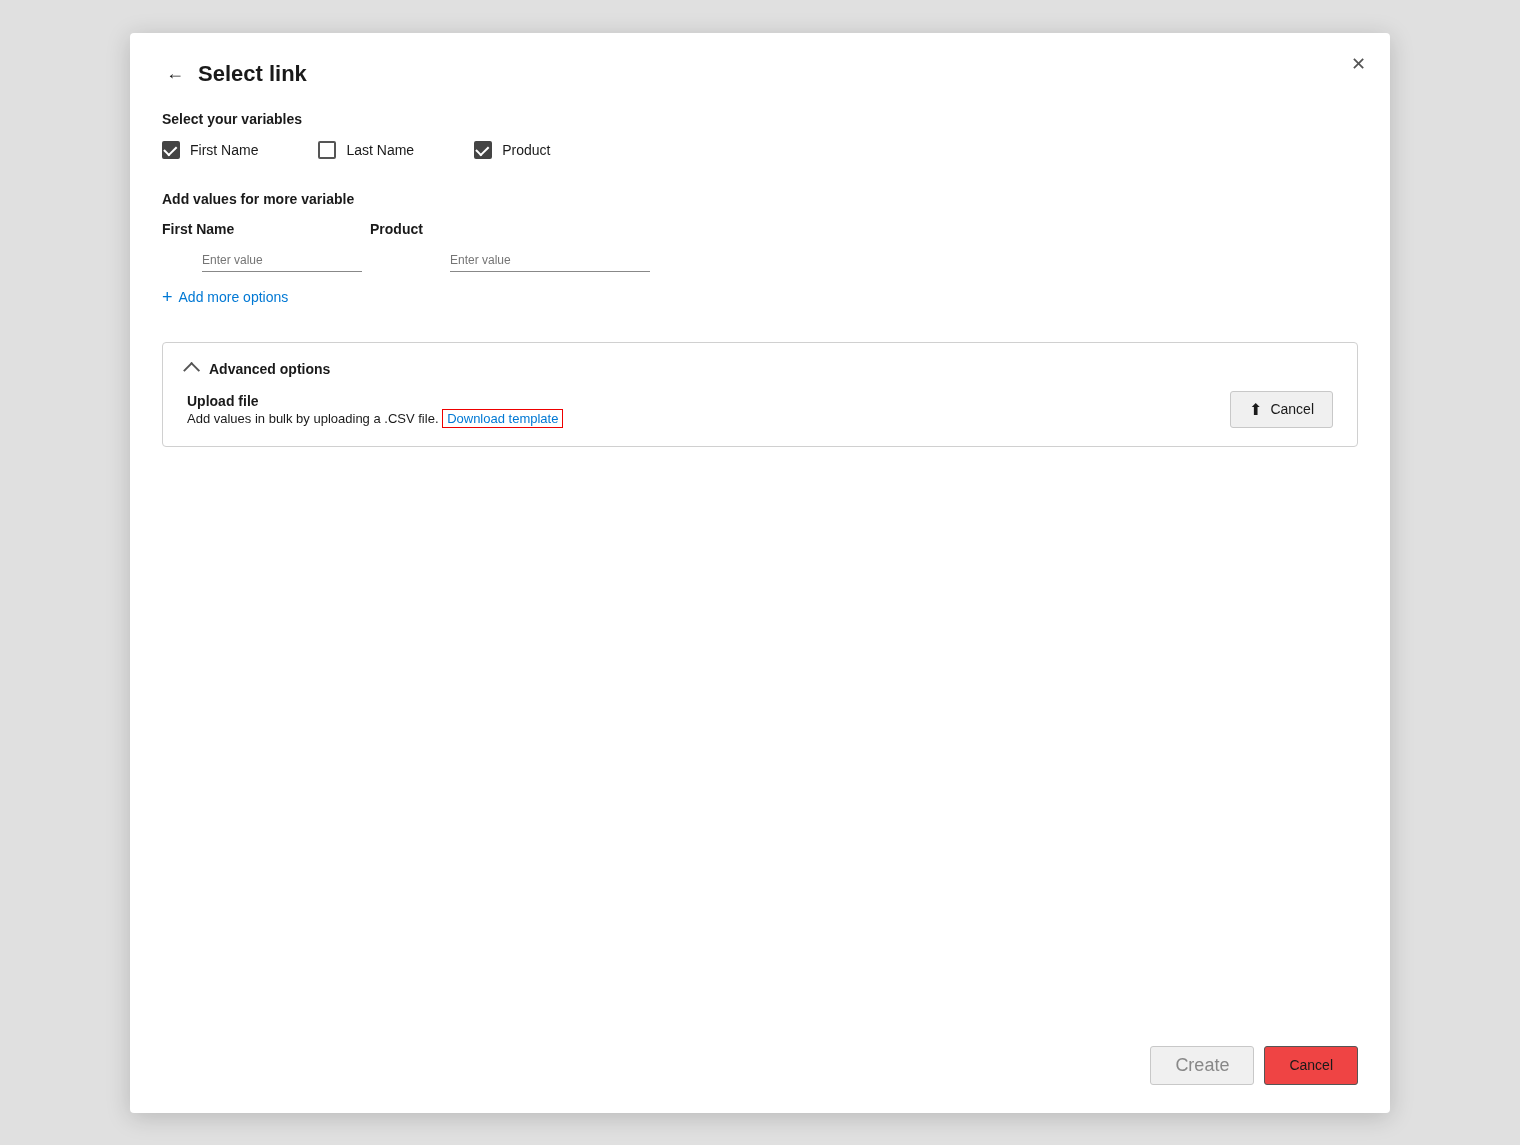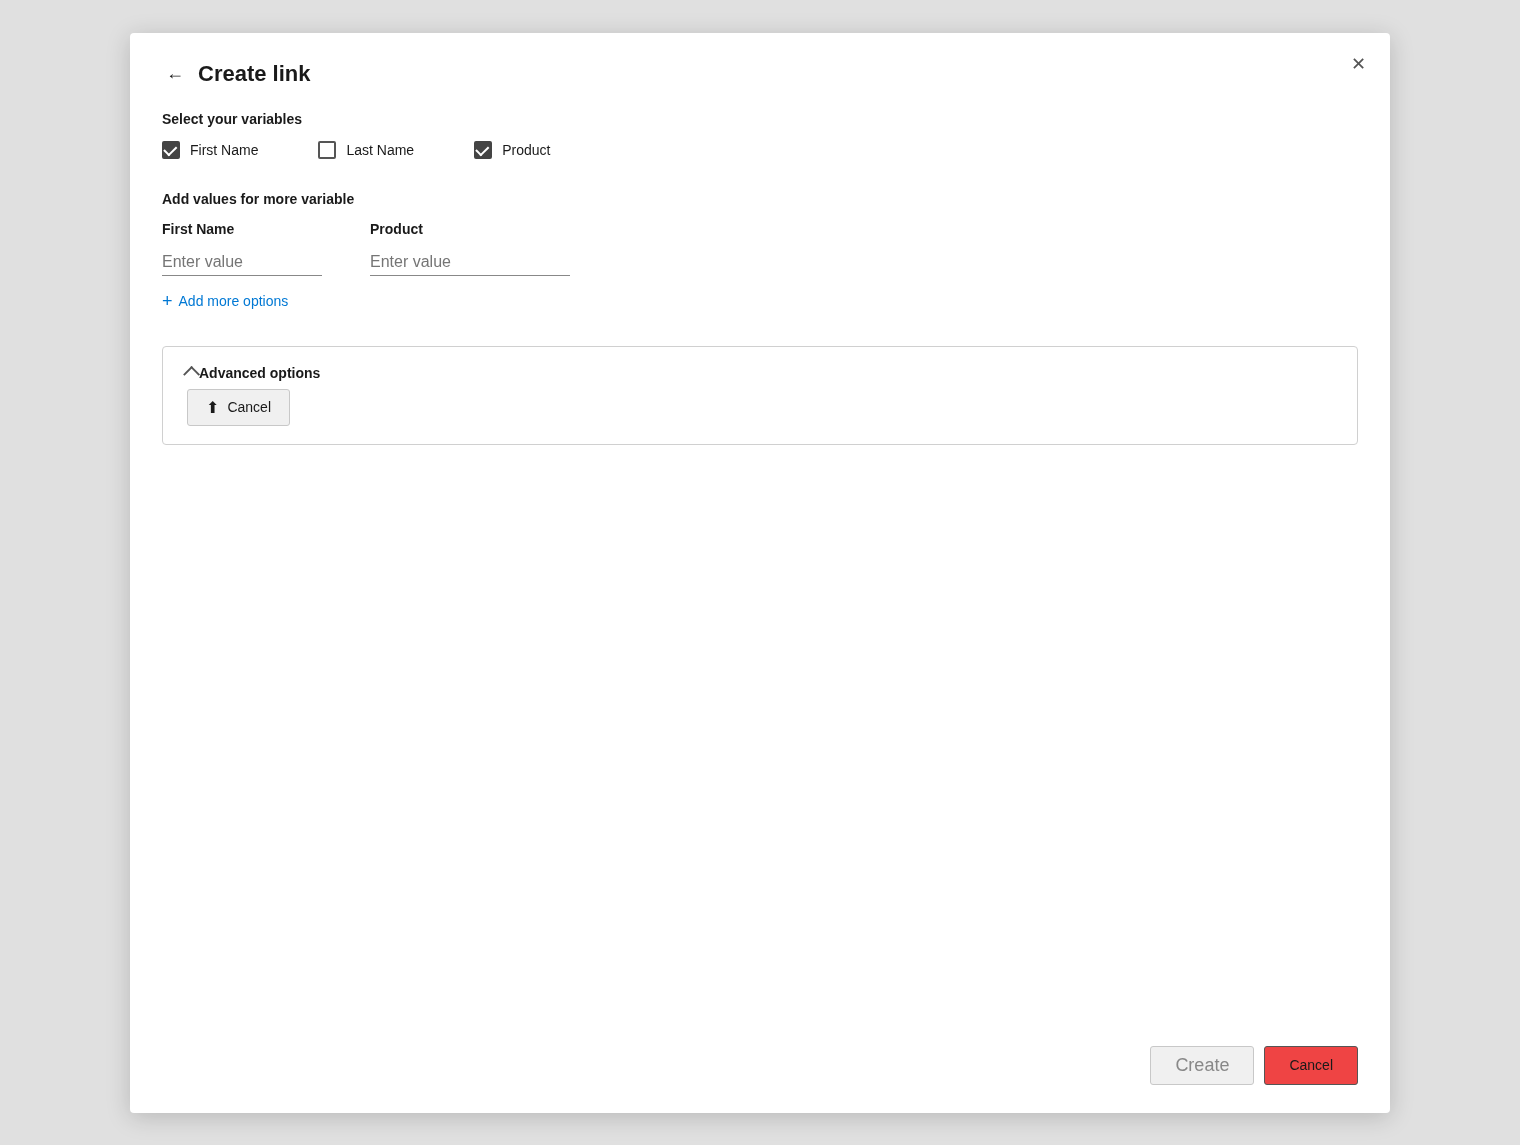--- a/index.html
+++ b/index.html
@@ -121,24 +121,25 @@
     .inputs-row {
       display: flex;
       gap: 48px;
       margin-bottom: 16px;
     }
     .value-input {
       width: 160px;
       border: none;
       border-bottom: 1.5px solid #888;
       outline: none;
-      font-size: 16px;
+      font-size: 12px;
       color: #888;
       padding: 4px 0;
       background: transparent;
+      margin-left: 40px;
     }
     .value-input.wide {
       width: 200px;
     }
     .add-more-btn {
       display: flex;
       align-items: center;
       gap: 6px;
       color: #0078d4;
       background: none;
@@ -155,24 +156,25 @@
     }
     .advanced-section {
       border: 1px solid #d0d0d0;
       border-radius: 4px;
       padding: 18px 24px;
       margin-top: 12px;
     }
     .advanced-header {
       display: flex;
       align-items: center;
-      font-size: 14px;
-      font-weight: 600;
-      color: #1a1a1a;
-      margin-bottom: 8px;
+      gap: 10px;
+      font-size: 14px;
+      font-weight: 600;
+      color: #1a1a1a;
+      margin-bottom: 14px;
       cursor: pointer;
     }
     .chevron-up {
       display: inline-block;
       width: 12px;
       height: 12px;
       border-left: 2px solid #555;
       border-top: 2px solid #555;
       transform: rotate(45deg) translateY(2px);
     }
@@ -243,21 +245,21 @@
       font-weight: 500;
     }
   </style>
 </head>
 <body>
 
 <div class="dialog">
 
   <div class="dialog-header">
     <button class="back-btn">←</button>
-    <span class="dialog-title">Create link</span>
+    <span class="dialog-title">Select link</span>
   </div>
   <button class="close-btn">✕</button>
 
   <div class="section-title">Select your variables</div>
   <div class="variables-row">
 
     <div class="variable-item">
       <div class="checkbox-custom checked"></div>
       <span>First Name</span>
     </div>
@@ -288,20 +290,27 @@
       <span>Add more options</span>
     </button>
   </div>
 
   <div class="advanced-section">
     <div class="advanced-header">
       <span class="chevron-up"></span>
       <span>Advanced options</span>
     </div>
     <div class="upload-row">
+      <div class="upload-info">
+        <div class="upload-title">Upload file</div>
+        <div class="upload-desc">
+          <span>Add values in bulk by uploading a .CSV file.</span>
+          <a class="download-link" href="#">Download template</a>
+        </div>
+      </div>
       <button class="upload-btn">
         <span class="upload-icon">⬆</span>
         <span>Cancel</span>
       </button>
     </div>
   </div>
 
   <div class="dialog-footer">
     <button class="btn-create">Create</button>
     <button class="btn-cancel">Cancel</button>

